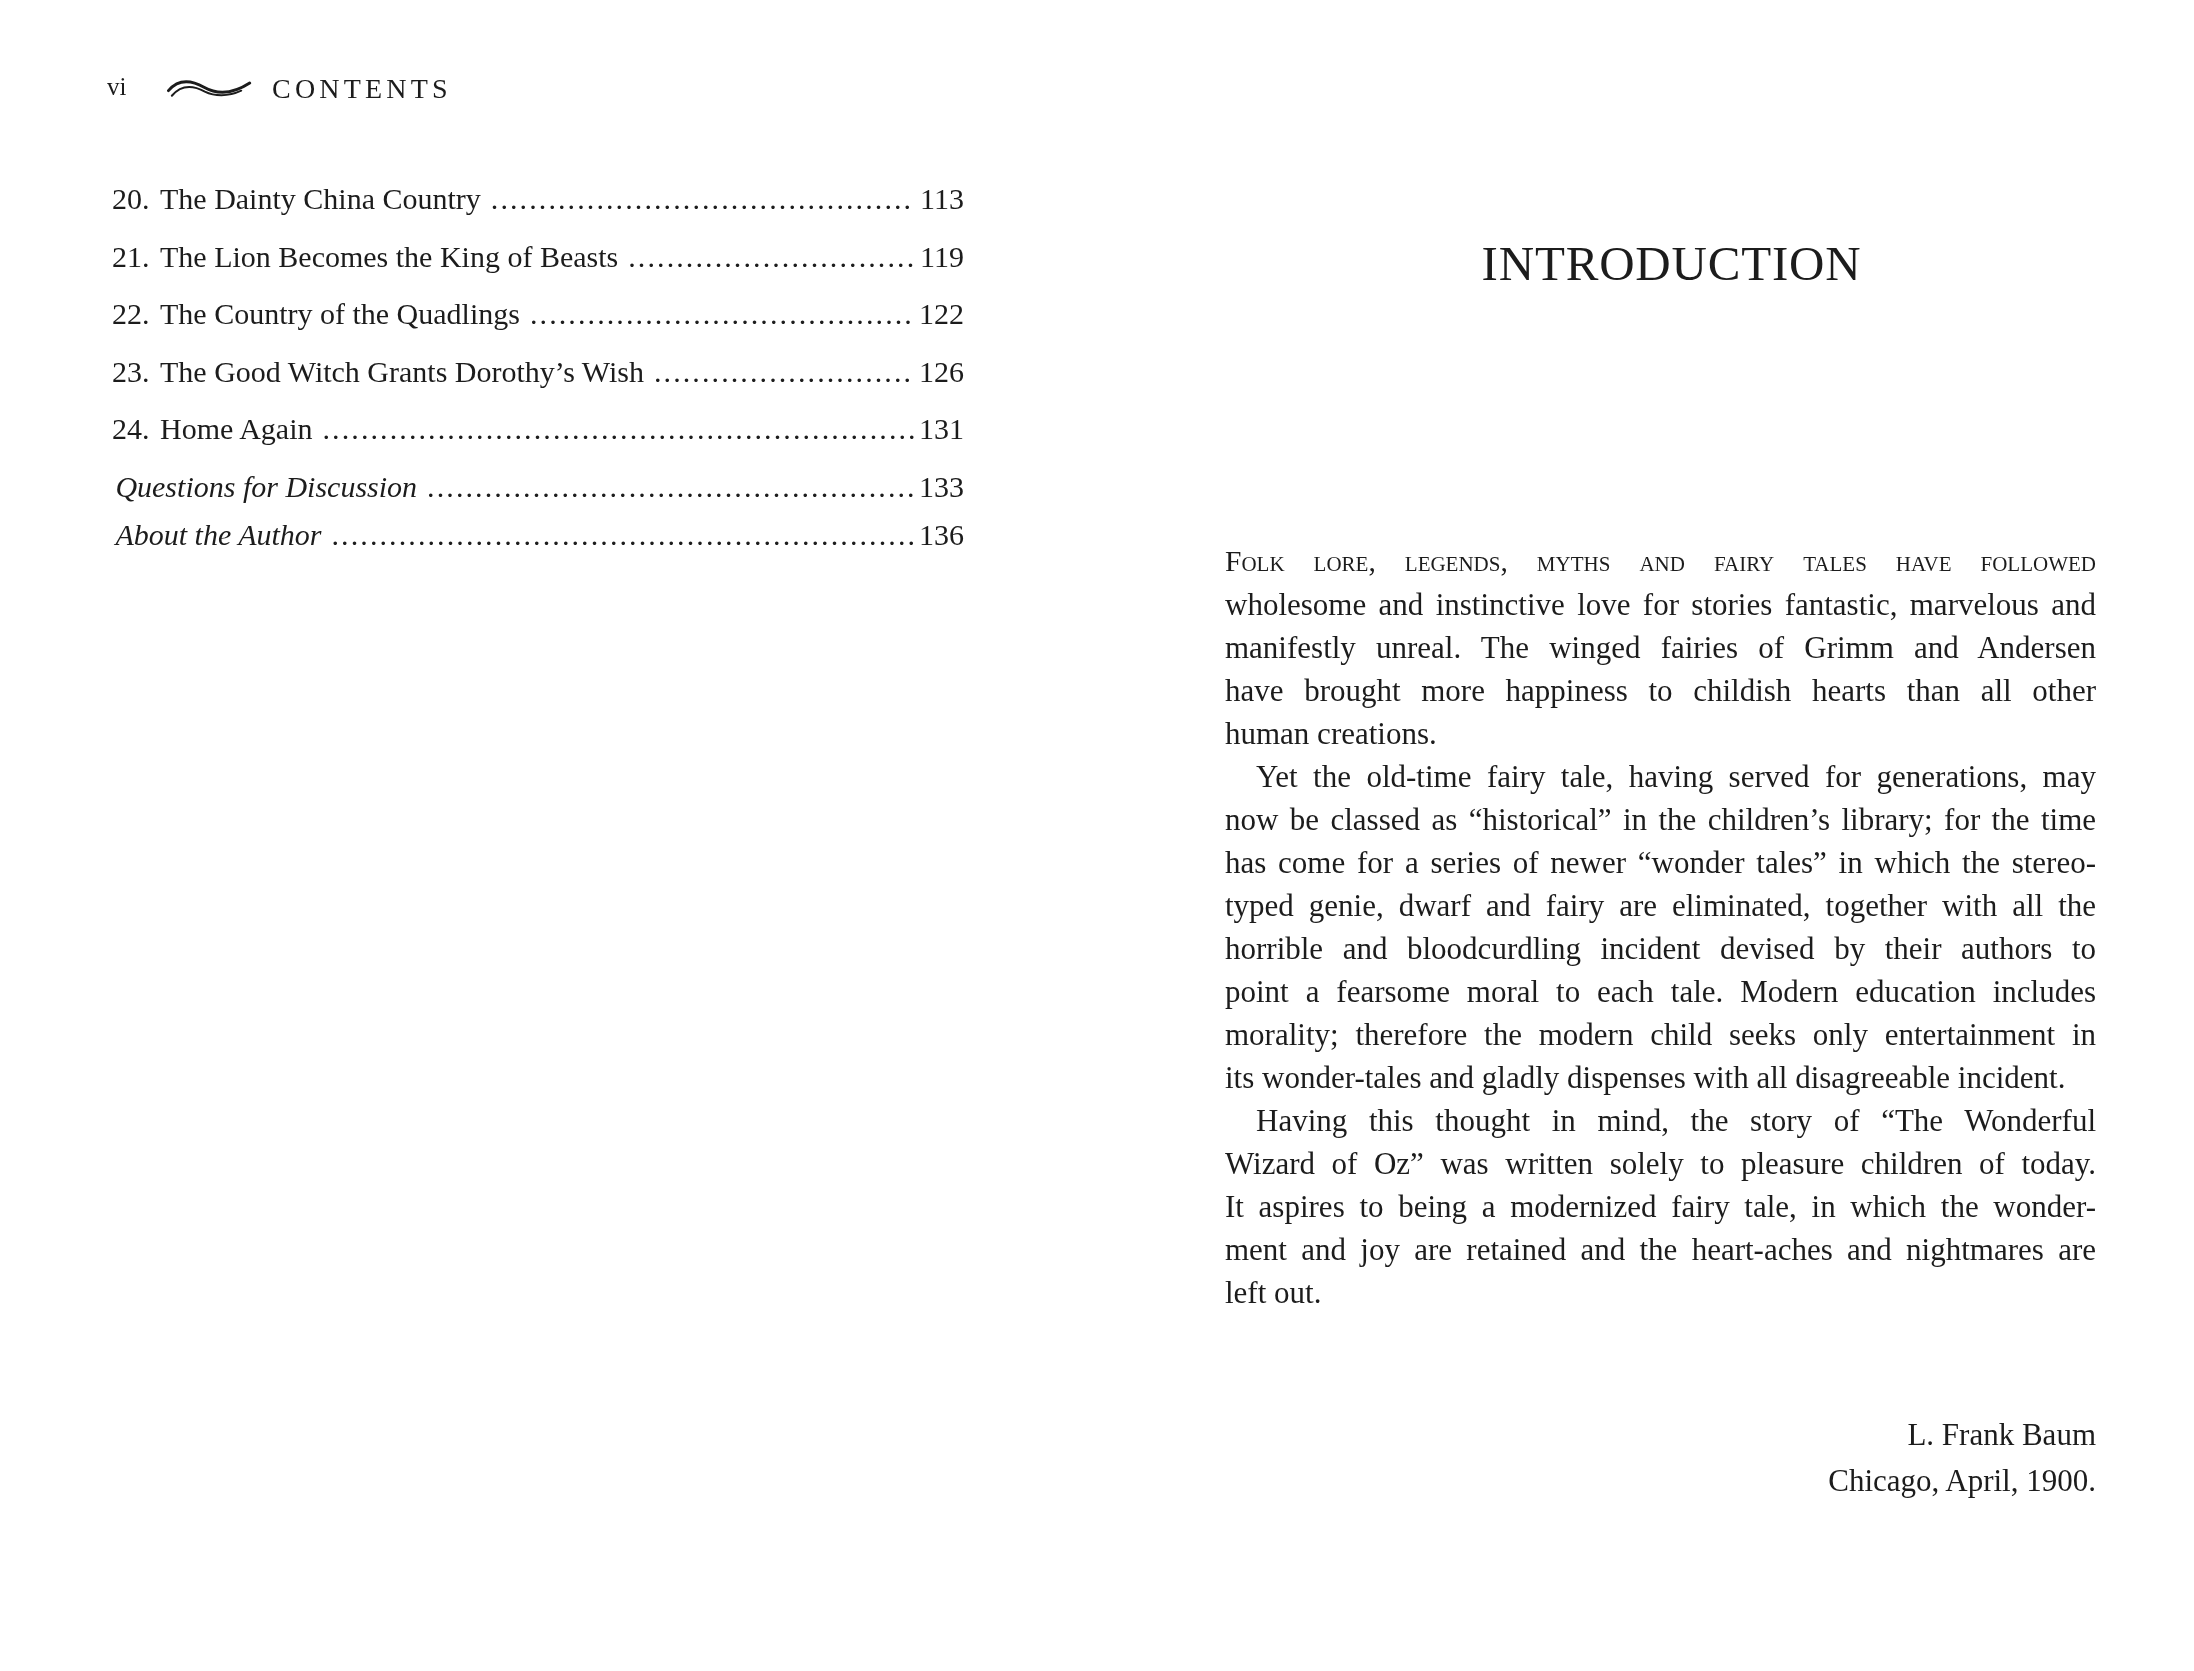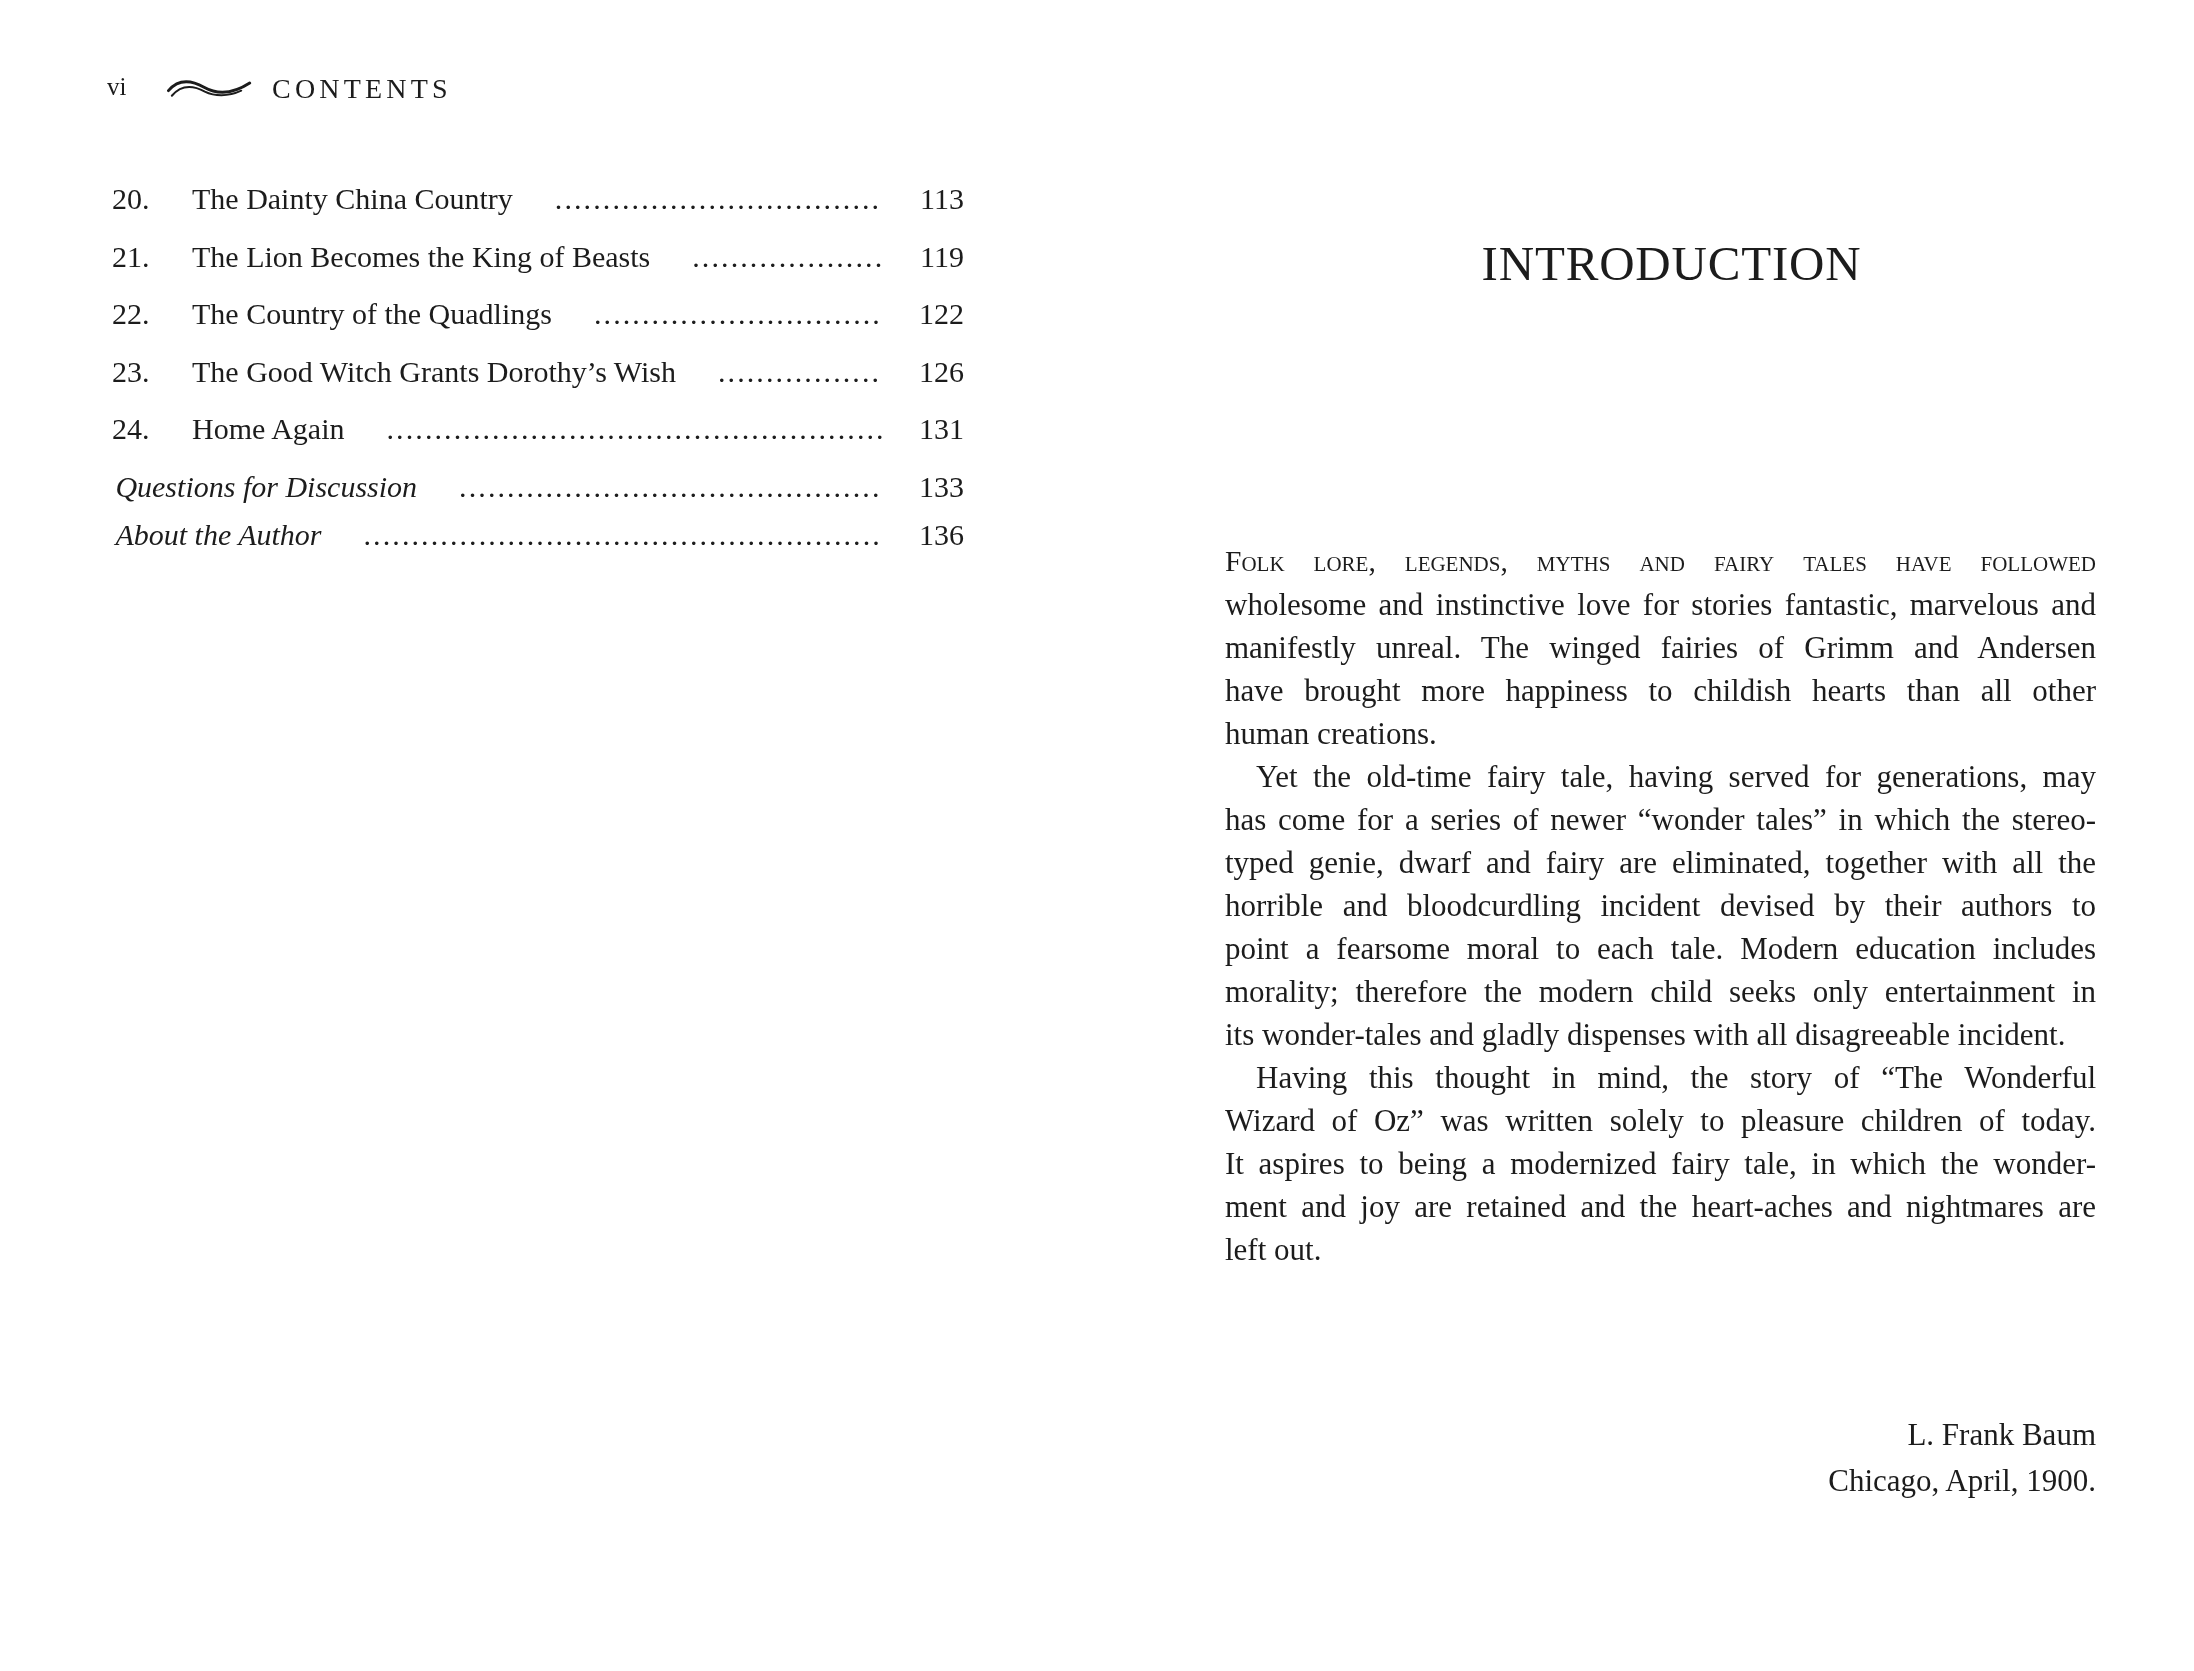--- a/index.html
+++ b/index.html
@@ -26,21 +26,21 @@
   }
   .running-header {
     position:absolute; left:272px; top:78px;
     font-size:28px; letter-spacing:4.2px; line-height:22px;
   }
 
   .toc {
     position:absolute; left:112px; top:182px;
     width:852px; font-size:30px;
   }
-  .toc-row { display:flex; align-items:center; line-height:34px; margin-bottom:23.6px;gap:32px; }
+  .toc-row { display:flex; align-items:center; line-height:34px; margin-bottom:23.6px; }
   .toc-row.italic { margin-bottom:14.3px; }
   .toc-num  { flex:none; width:48px; }
   .toc-title{ flex:none; white-space:nowrap; }
   .toc-row.italic .toc-title { font-style:italic; margin-left:3.4px; }
   .toc-leader {
     flex:1 1 auto; overflow:hidden; white-space:nowrap;
     margin:0 5px 0 10px; min-width:17px;
   }
   .toc-leader::after {
     content:"........................................................................................................................";
@@ -132,20 +132,21 @@
   <section>
     <h1 class="intro-heading">INTRODUCTION</h1>
 
     <div class="intro-body" id="intro-body">
         <div class="line smallcaps">Folk lore, legends, myths and fairy tales have followed</div>
         <div class="line">wholesome and instinctive love for stories fantastic, marvelous and</div>
         <div class="line">manifestly unreal. The winged fairies of Grimm and Andersen</div>
         <div class="line">have brought more happiness to childish hearts than all other</div>
         <div class="line last">human creations.</div>
         <div class="line indent">Yet the old-time fairy tale, having served for generations, may</div>
+        <div class="line">now be classed as “historical” in the children’s library; for the time</div>
         <div class="line">has come for a series of newer “wonder tales” in which the stereo-</div>
         <div class="line">typed genie, dwarf and fairy are eliminated, together with all the</div>
         <div class="line">horrible and bloodcurdling incident devised by their authors to</div>
         <div class="line">point a fearsome moral to each tale. Modern education includes</div>
         <div class="line">morality; therefore the modern child seeks only entertainment in</div>
         <div class="line last">its wonder-tales and gladly dispenses with all disagreeable incident.</div>
         <div class="line indent">Having this thought in mind, the story of “The Wonderful</div>
         <div class="line">Wizard of Oz” was written solely to pleasure children of today.</div>
         <div class="line">It aspires to being a modernized fairy tale, in which the wonder-</div>
         <div class="line">ment and joy are retained and the heart-aches and nightmares are</div>

